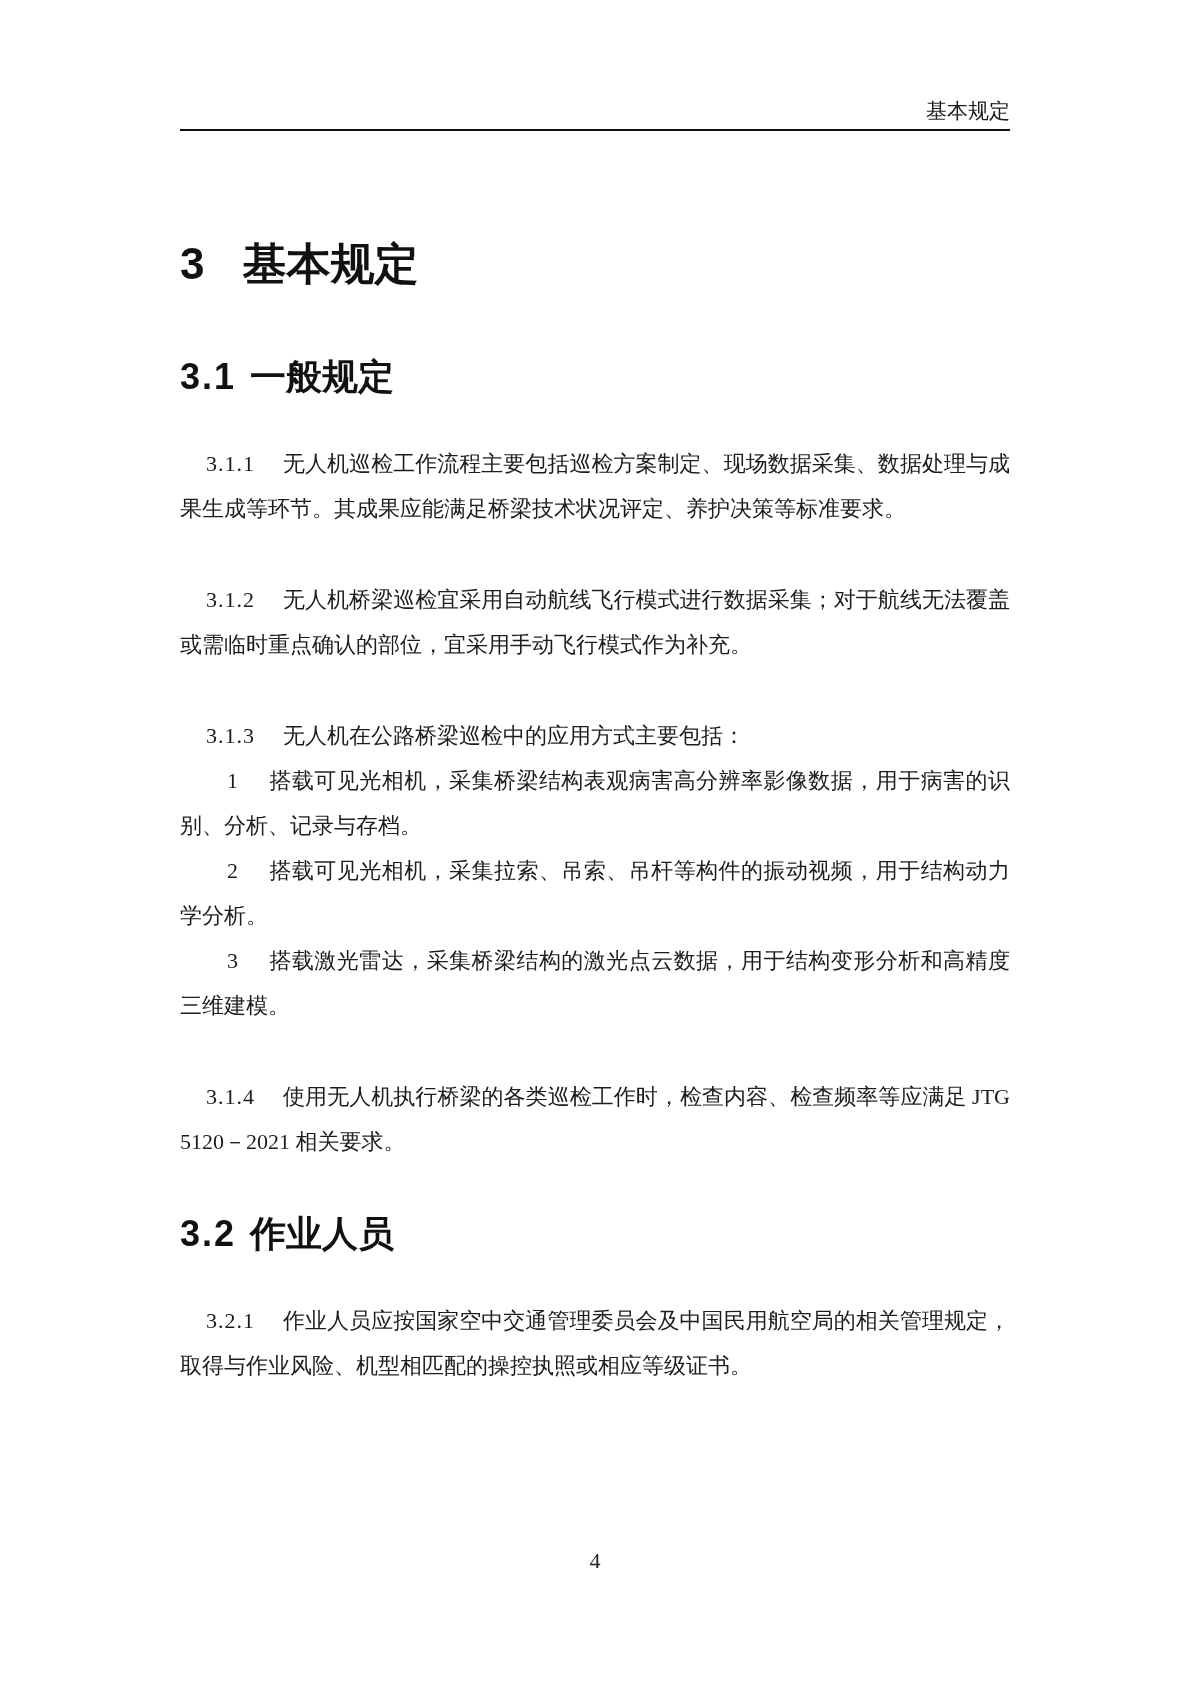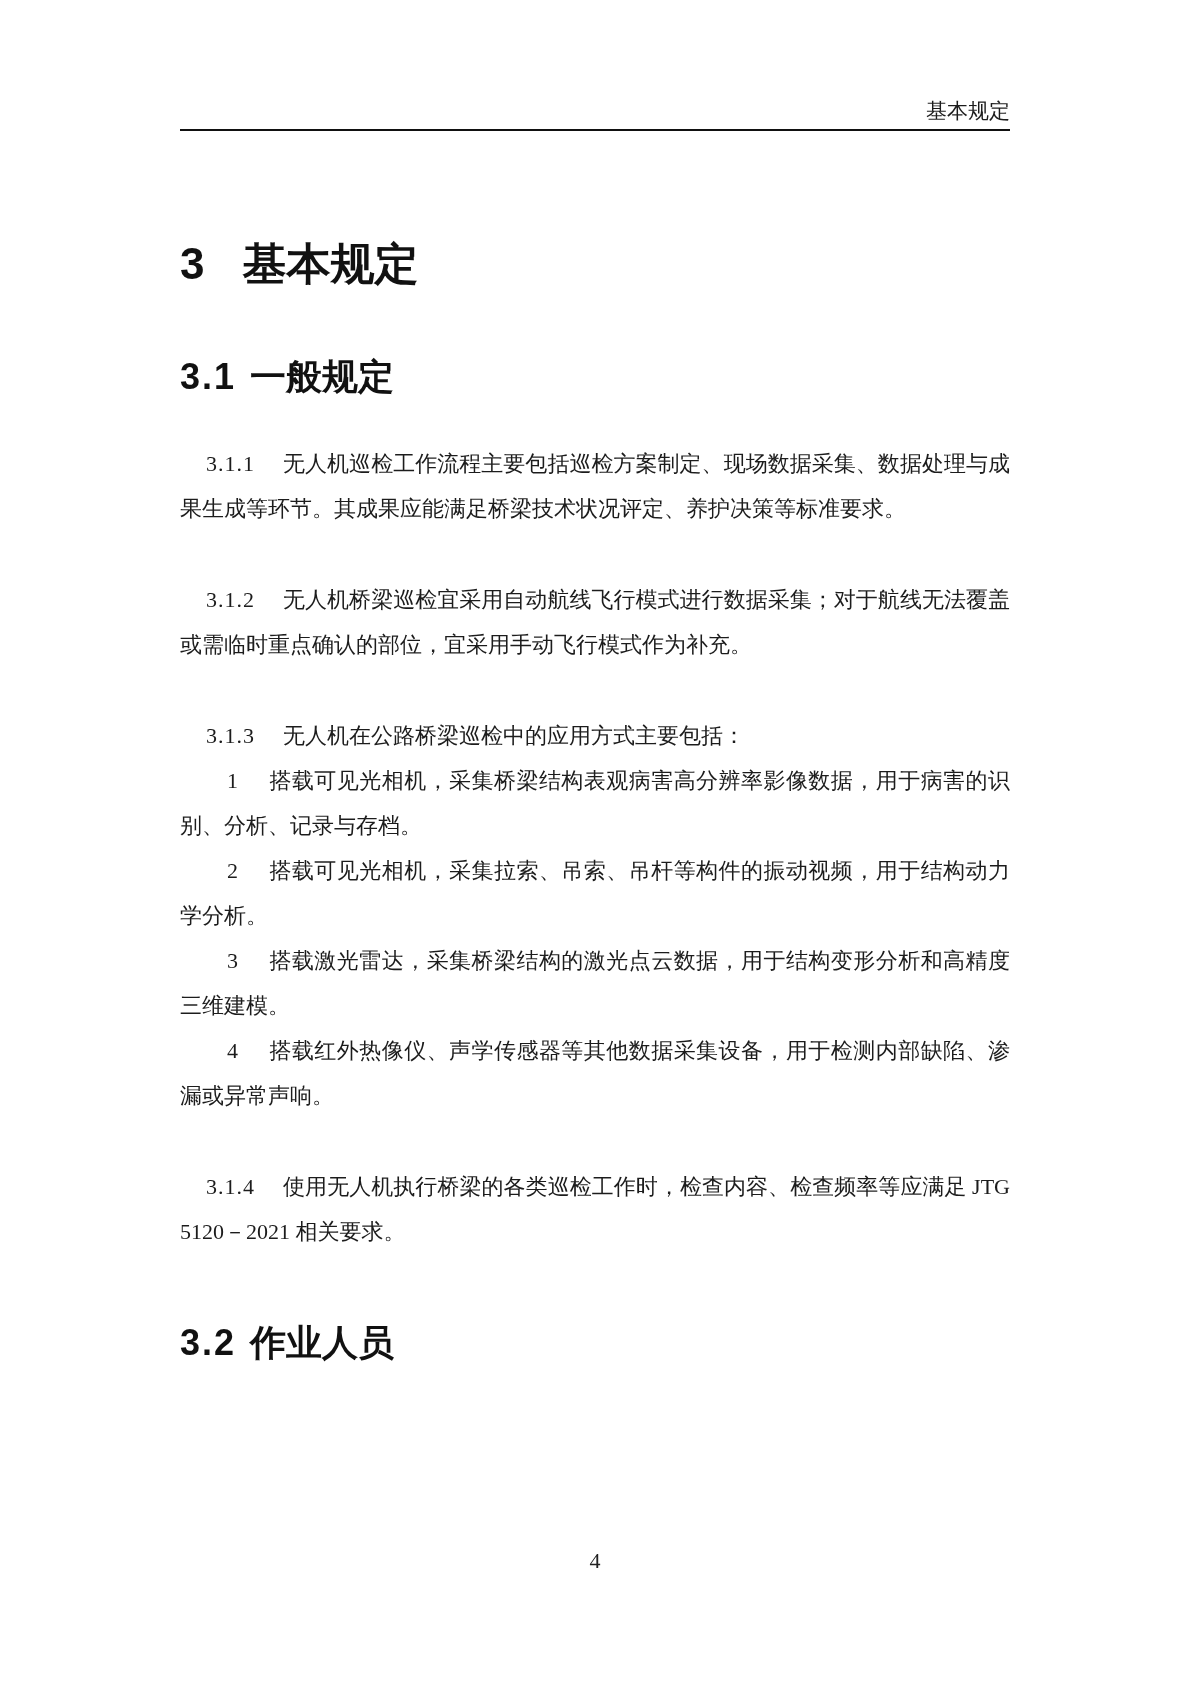--- a/index.html
+++ b/index.html
@@ -42,21 +42,21 @@
     font-weight: bold;
     font-size: 36px;
     line-height: 36px;
     color: #111111;
   }
   .section-heading .num {
     font-weight: 600;
     margin-right: 14px;
     letter-spacing: 2px;
   }
-  .section-heading.second { margin-top: 71px; }
+  .section-heading.second { margin-top: 52px; }
   .clause {
     margin: 46px 0 0 0;
     font-size: 22px;
     line-height: 45px;
     text-align: justify;
     text-indent: 26px;
   }
   .clause-num {
     font-weight: normal;
     margin-right: 28px;
@@ -103,24 +103,24 @@
   <p class="clause"><b class="clause-num">3.1.2</b><span>无人机桥梁巡检宜采用自动航线飞行模式进行数据采集；对于航线无法覆盖或需临时重点确认的部位，宜采用手动飞行模式作为补充。</span></p>
 
   <p class="clause"><b class="clause-num">3.1.3</b><span>无人机在公路桥梁巡检中的应用方式主要包括：</span></p>
 
   <p class="list-item"><span class="item-num">1</span><span>搭载可见光相机，采集桥梁结构表观病害高分辨率影像数据，用于病害的识别、分析、记录与存档。</span></p>
 
   <p class="list-item"><span class="item-num">2</span><span>搭载可见光相机，采集拉索、吊索、吊杆等构件的振动视频，用于结构动力学分析。</span></p>
 
   <p class="list-item"><span class="item-num">3</span><span>搭载激光雷达，采集桥梁结构的激光点云数据，用于结构变形分析和高精度三维建模。</span></p>
 
-  <p class="list-item"><span class="item-num">4</span><span>搭载红外热像仪、声学传感器等其他数据采集设备，用于检测内部缺陷、渗漏或异常声响。</span></p>
 
   <p class="clause"><b class="clause-num">3.1.4</b><span>使用无人机执行桥梁的各类巡检工作时，检查内容、检查频率等应满足 JTG 5120－2021 相关要求。</span></p>
 
   <h2 class="section-heading second">
     <span class="num">3.2</span><span>作业人员</span>
   </h2>
 
+  <p class="clause"><b class="clause-num">3.2.1</b><span>作业人员应按国家空中交通管理委员会及中国民用航空局的相关管理规定，取得与作业风险、机型相匹配的操控执照或相应等级证书。</span></p>
 
   <div class="page-number">4</div>
 
 </div>
 
 </body></html>

